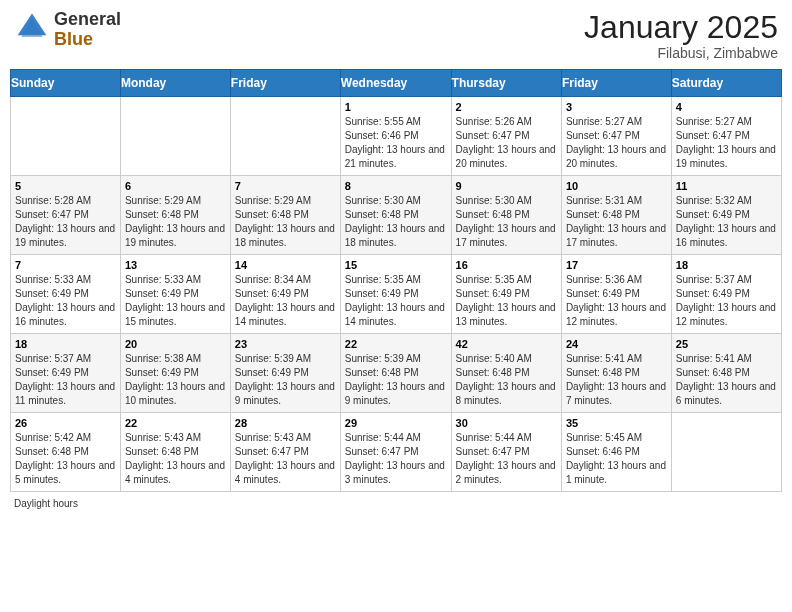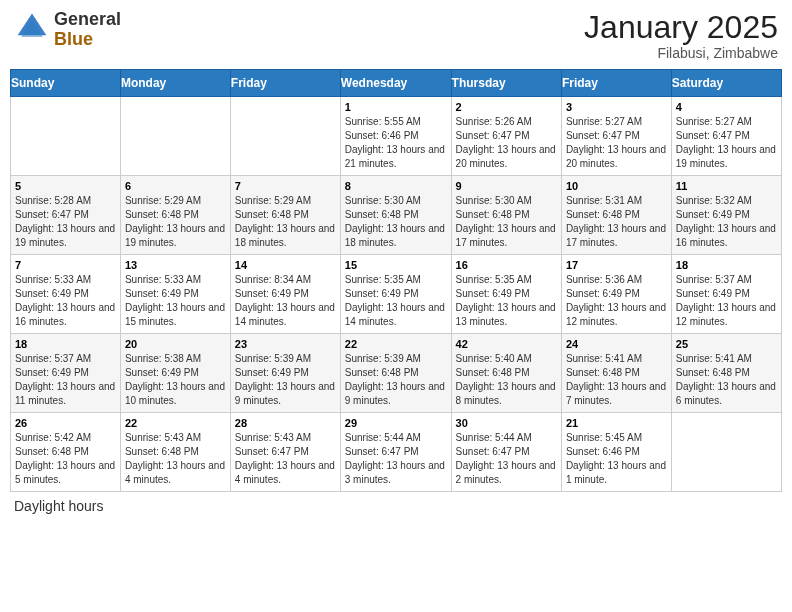--- a/index.html
+++ b/index.html
@@ -78,21 +78,21 @@
       margin-bottom: 2px;
     }
     .day-info {
       color: #333;
       font-size: 10px;
       line-height: 1.4;
     }
     .empty { background: #fff !important; }
     .footer {
       margin-top: 6px;
-      font-size: 14px;
+      font-size: 10px;
       color: #333;
       padding-left: 4px;
     }
   </style>
 </head>
 <body>
 
 <div class="header">
   <div class="logo">
     <svg class="logo-icon" viewBox="0 0 40 40" xmlns="http://www.w3.org/2000/svg">
@@ -309,21 +309,21 @@
 Sunset: 6:47 PM
 Daylight: 13 hours and 3 minutes.</div>
         </td>
         <td>
           <span class="day-num">30</span>
           <div class="day-info">Sunrise: 5:44 AM
 Sunset: 6:47 PM
 Daylight: 13 hours and 2 minutes.</div>
         </td>
         <td>
-          <span class="day-num">21</span>
+          <span class="day-num">35</span>
           <div class="day-info">Sunrise: 5:45 AM
 Sunset: 6:46 PM
 Daylight: 13 hours and 1 minute.</div>
         </td>
         <td class="empty"></td>
       </tr>
     </tbody>
 </table>
 
 <div class="footer">

